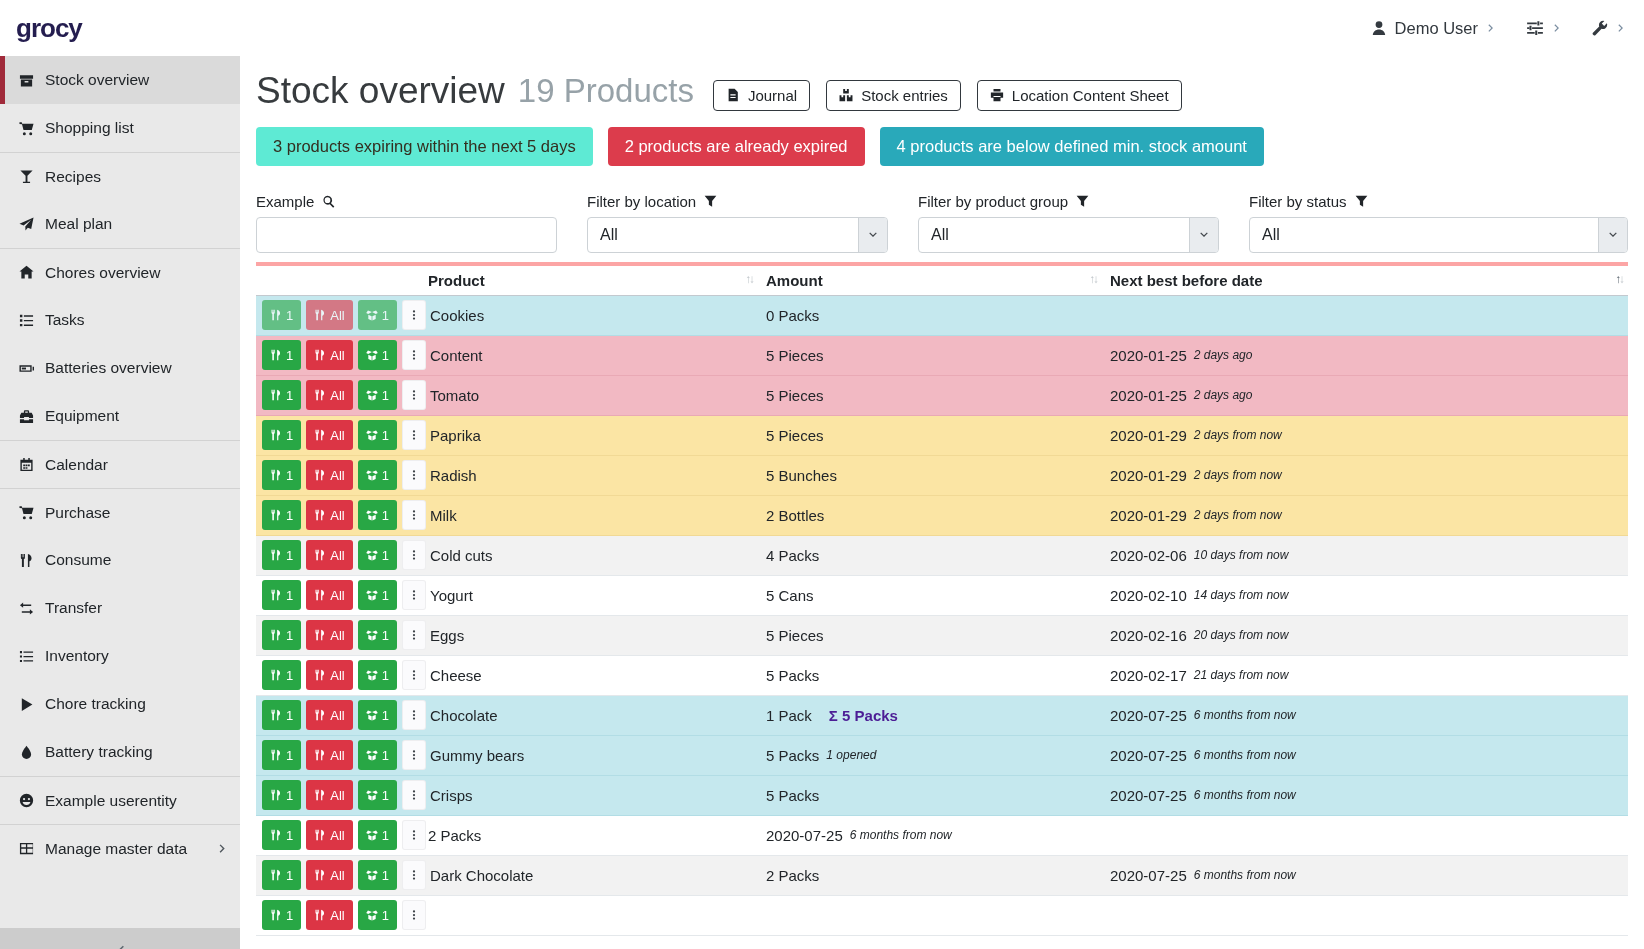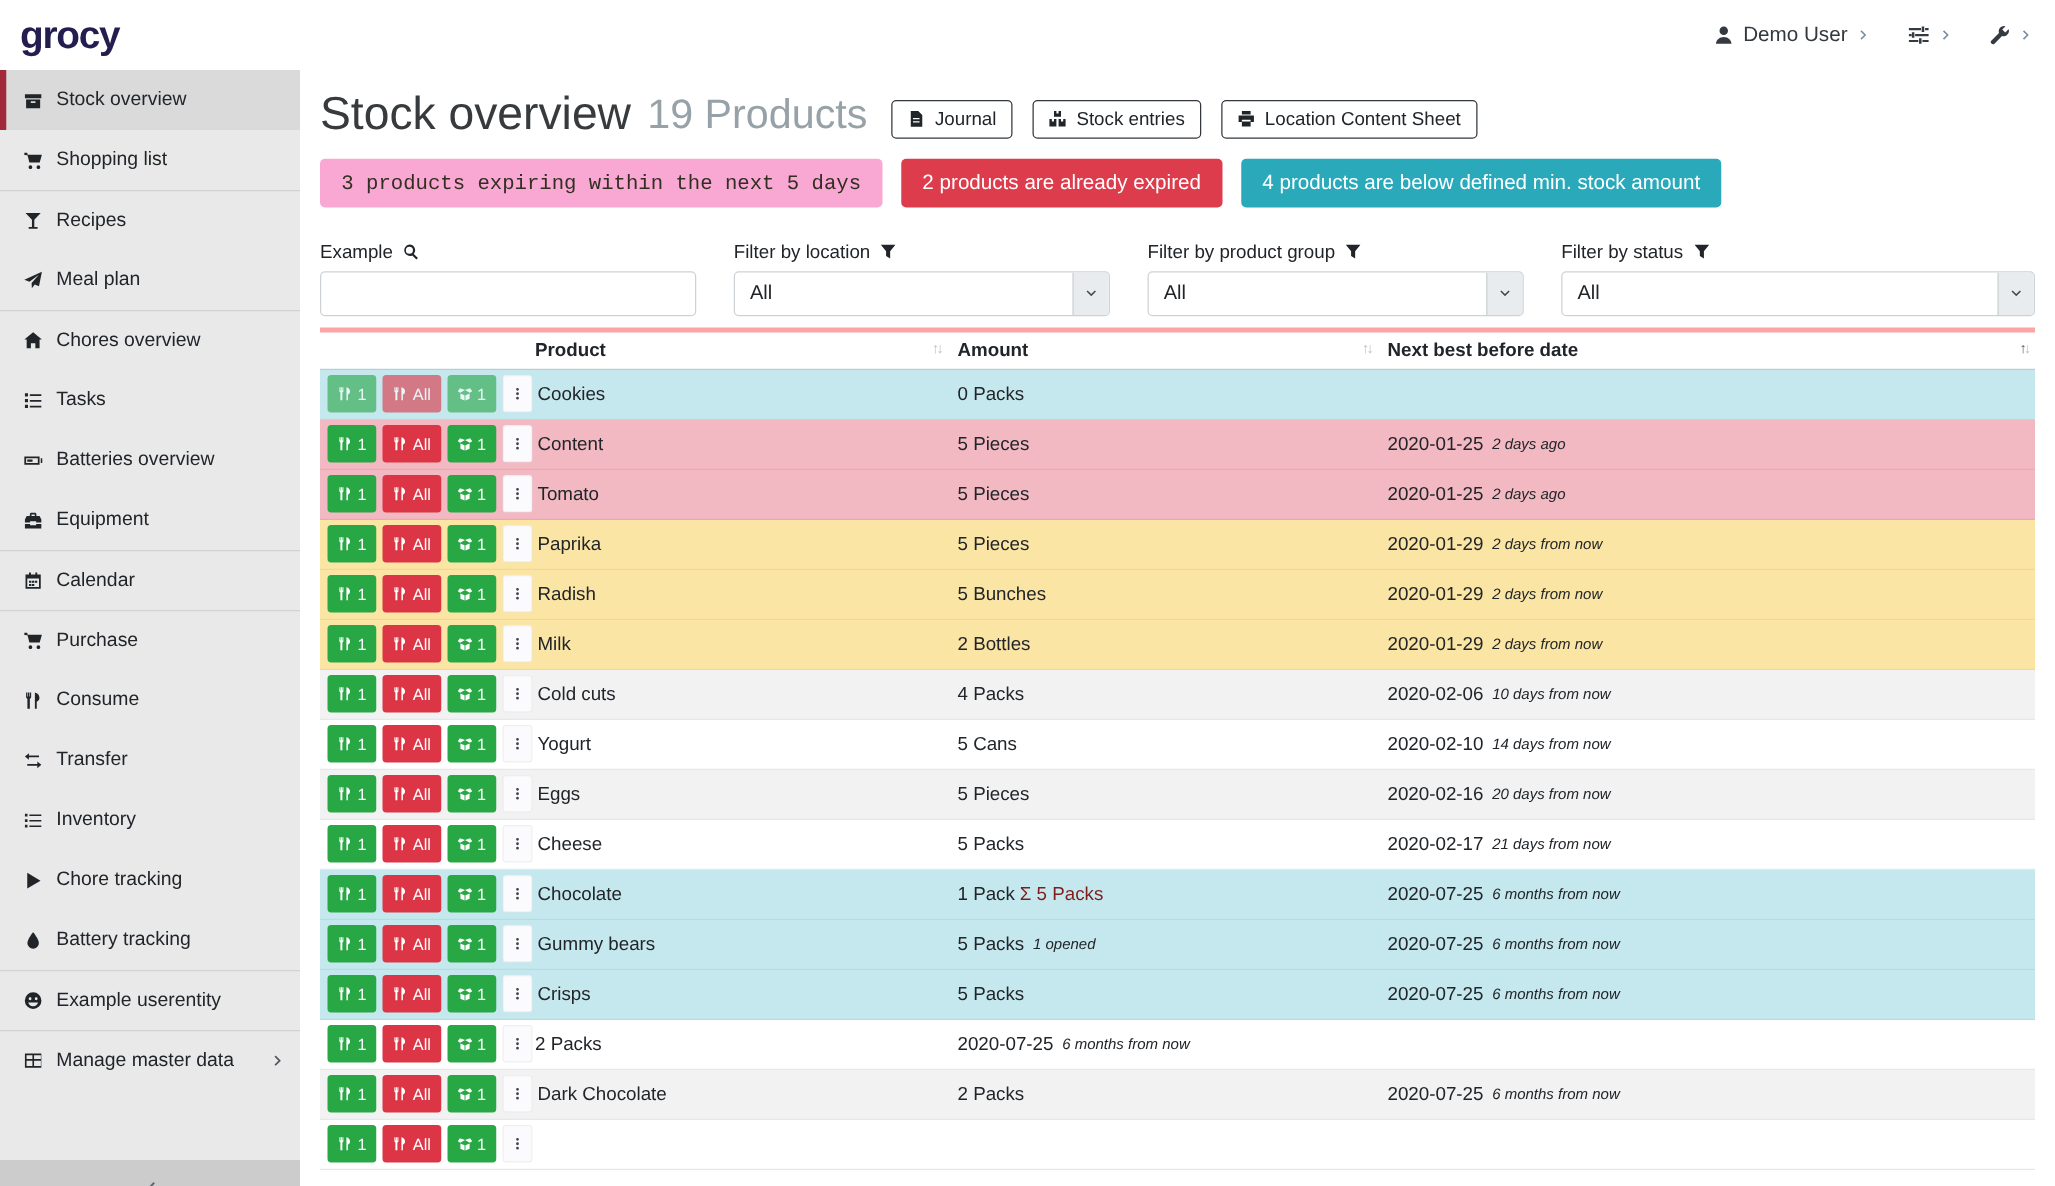--- a/index.html
+++ b/index.html
@@ -4,21 +4,21 @@
 <style>
   * { box-sizing: border-box; }
   html,body { margin:0; padding:0; width:1644px; height:949px; overflow:hidden;
               font-family:"Liberation Sans", sans-serif; background:#fff; color:#212529; }
   .ic { display:inline-flex; align-items:center; justify-content:center; line-height:0; }
   .ic svg { display:block; }
 
   
   .navbar { height:56px; display:flex; align-items:center; justify-content:space-between;
             padding:0 18px 0 16px; background:#fff; }
-  .logo { font-size:31px; font-weight:800; letter-spacing:-1px; color:#241d4f; cursor:pointer; }
+  .logo { font-size:26px; font-weight:800; letter-spacing:-1px; color:#241d4f; cursor:pointer; }
   .nav-right { display:flex; align-items:center; gap:30px; }
   .nav-group { display:flex; align-items:center; gap:8px; cursor:pointer; }
   .nav-label { font-size:16.5px; color:#32383e; }
   .nav-ic { font-size:16px; color:#343a40; }
   .nav-caret { font-size:10px; color:#7b8ea1; }
 
   
   .sidebar { position:absolute; left:0; top:56px; bottom:0; width:240px; background:#e9e9e9; }
   .side-item { height:48px; display:flex; align-items:center; gap:9px;
                padding:0 12px 0 16px; font-size:15.5px; color:#212529; cursor:pointer; }
@@ -38,21 +38,21 @@
   .page-title { font-size:37px; font-weight:500; color:#373b3e; line-height:1.15; margin:0; }
   .title-count { font-size:33px; color:#97a2a8; margin-left:13px; font-weight:400; }
   .hdr-btns { display:flex; gap:16px; margin-left:19px; padding-top:8px; }
   .hdr-btn { display:flex; align-items:center; gap:8px; background:#fff; cursor:pointer;
              border:1px solid #32383e; border-radius:4px; padding:6px 12px;
              font-size:15px; color:#212529; white-space:nowrap; }
   .hdr-btn .ic { font-size:14px; }
 
   .banners { display:flex; gap:15px; margin-top:14px; }
   .banner { padding:10px 17px; border-radius:4px; font-size:16.5px; cursor:pointer; white-space:nowrap; }
-  .banner.warning { background:#f9a8d4; color:#332f20;font-family:Liberation Mono, monospace; }
+  .banner.warning { background:#5eead4; color:#332f20; }
   .banner.danger  { background:#dc3c4c; color:#fff; }
   .banner.info    { background:#29a9ba; color:#fff; }
 
   .filters { display:grid; grid-template-columns:301px 301px 301px 1fr; gap:0 30px; margin-top:27px; }
   .f-label { font-size:15px; color:#212529; display:flex; align-items:center; gap:8px; }
   .f-label .ic { font-size:13px; color:#212529; }
   .f-input { margin-top:7px; height:36px; width:100%; border:1px solid #cdd2d6; border-radius:4px;
              font-size:16px; padding:0 11px; color:#212529; font-family:inherit; outline:none; }
   .f-select { margin-top:7px; height:36px; border:1px solid #cdd2d6; border-radius:4px;
               display:flex; align-items:stretch; justify-content:space-between;
@@ -82,21 +82,21 @@
          font-family:inherit; white-space:nowrap; }
   .btn .ic { font-size:12px; }
   .btn-green { background:#28a745; }
   .btn-red   { background:#dc3545; }
   .btn-more  { background:#fbfbfd; color:#3e444a; padding:0 5px; font-size:12px;
                border:1px solid rgba(0,0,0,0.05); }
   .t-row.disabled .btn-green, .t-row.disabled .btn-red { opacity:.62; }
 
   .c-product,.c-amount,.c-date { display:flex; align-items:center; font-size:15px; color:#212529; padding:0 8px; overflow:hidden; }
   .c-product { padding-left:10px; }
-  .amount-sum { color:#7f1d1d; margin-left:4px; white-space:nowrap; }
+  .amount-sum { color:#4c1d95; margin-left:17px; white-space:nowrap;font-weight:bold; }
   .amount-note,.date-note { font-style:italic; font-size:12px; margin-left:7px; white-space:nowrap; }
 </style>
 </head>
 <body>
 
 <div class="navbar">
   <div class="logo">grocy</div>
   <div class="nav-right">
     <div class="nav-group">
       <span class="ic nav-ic">

